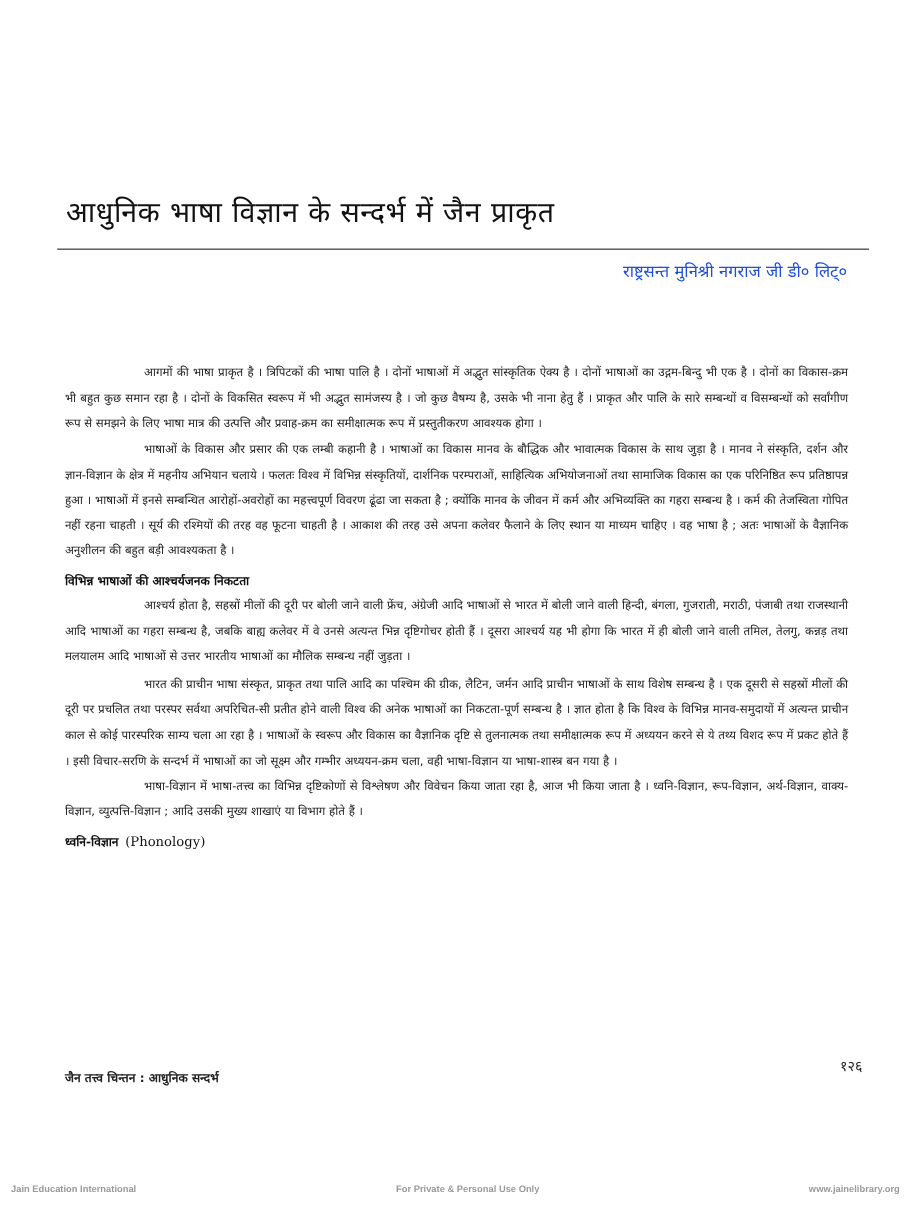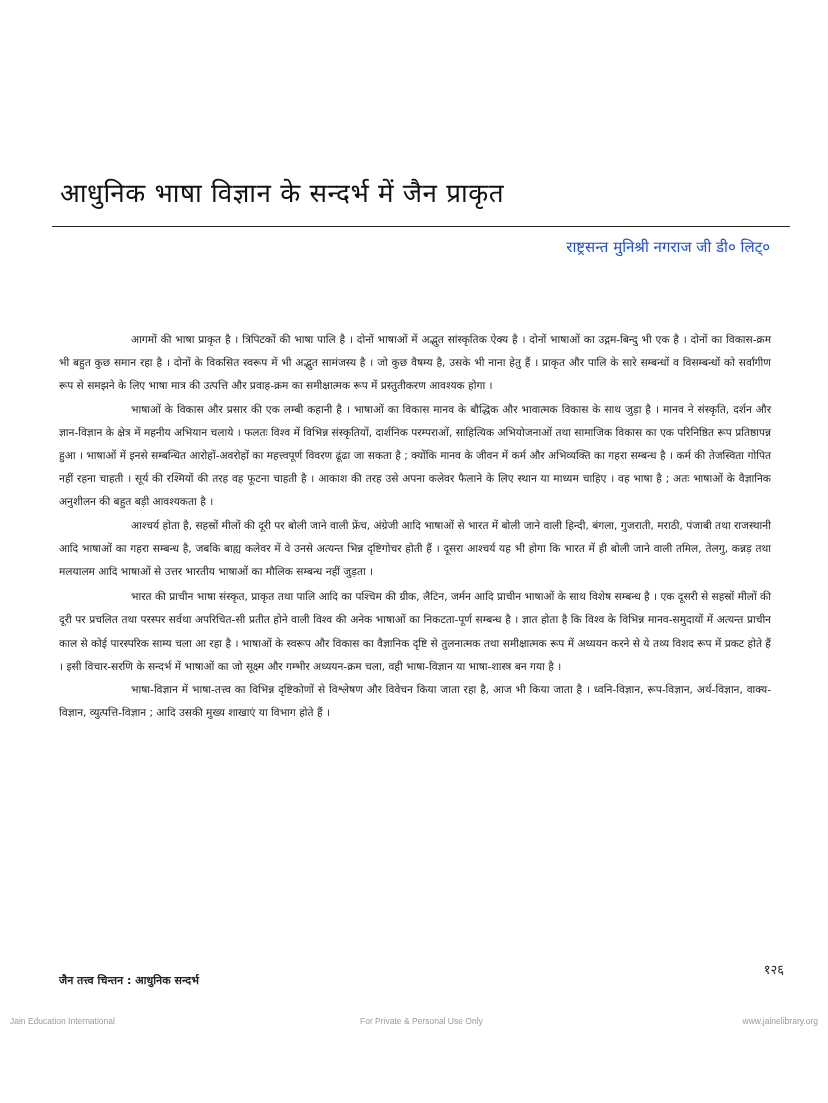--- a/index.html
+++ b/index.html
@@ -30,43 +30,46 @@
   }
   .body h3 .latin { font-weight: normal; font-family: "DejaVu Serif", serif; font-size: 12px; margin-left: 6px; }
   .body p.tight { margin-top: 2px; }
   .page-number {
     position: absolute; right: 44px; top: 960px; font-size: 13px; font-weight: normal; color: #222;
   }
   .running-footer {
     position: absolute; left: 59px; top: 972px; font-size: 11px; font-weight: bold; color: #222;
   }
   .footer {
-    position: absolute; top: 1016px; font-size: 8.5px; color: #9a9a9a;
+    position: absolute; top: 1076px; font-size: 8.5px; color: #9a9a9a;
     font-family: "Liberation Sans", sans-serif;
+    font-weight: bold;
   }
   .footer.left { left: 10px; }
   .footer.center { left: 360px; text-align: center; }
   .footer.right { right: 10px; }
 </style>
 </head>
 <body>
 
 <div class="title">आधुनिक भाषा विज्ञान के सन्दर्भ में जैन प्राकृत</div>
 <div class="rule"></div>
 <div class="author">राष्ट्रसन्त मुनिश्री नगराज जी डी० लिट्०</div>
 
 <div class="body">
   <p>आगमों की भाषा प्राकृत है । त्रिपिटकों की भाषा पालि है । दोनों भाषाओं में अद्भुत सांस्कृतिक ऐक्य है । दोनों भाषाओं का उद्गम-बिन्दु भी एक है । दोनों का विकास-क्रम भी बहुत कुछ समान रहा है । दोनों के विकसित स्वरूप में भी अद्भुत सामंजस्य है । जो कुछ वैषम्य है, उसके भी नाना हेतु हैं । प्राकृत और पालि के सारे सम्बन्धों व विसम्बन्धों को सर्वांगीण रूप से समझने के लिए भाषा मात्र की उत्पत्ति और प्रवाह-क्रम का समीक्षात्मक रूप में प्रस्तुतीकरण आवश्यक होगा ।</p>
   <p>भाषाओं के विकास और प्रसार की एक लम्बी कहानी है । भाषाओं का विकास मानव के बौद्धिक और भावात्मक विकास के साथ जुड़ा है । मानव ने संस्कृति, दर्शन और ज्ञान-विज्ञान के क्षेत्र में महनीय अभियान चलाये । फलतः विश्व में विभिन्न संस्कृतियों, दार्शनिक परम्पराओं, साहित्यिक अभियोजनाओं तथा सामाजिक विकास का एक परिनिष्ठित रूप प्रतिष्ठापन्न हुआ । भाषाओं में इनसे सम्बन्धित आरोहों-अवरोहों का महत्त्वपूर्ण विवरण ढूंढा जा सकता है ; क्योंकि मानव के जीवन में कर्म और अभिव्यक्ति का गहरा सम्बन्ध है । कर्म की तेजस्विता गोपित नहीं रहना चाहती । सूर्य की रश्मियों की तरह वह फूटना चाहती है । आकाश की तरह उसे अपना कलेवर फैलाने के लिए स्थान या माध्यम चाहिए । वह भाषा है ; अतः भाषाओं के वैज्ञानिक अनुशीलन की बहुत बड़ी आवश्यकता है ।</p>
 
+  <h3>विभिन्न भाषाओं की आश्चर्यजनक निकटता</h3>
   <p>आश्चर्य होता है, सहस्रों मीलों की दूरी पर बोली जाने वाली फ्रेंच, अंग्रेजी आदि भाषाओं से भारत में बोली जाने वाली हिन्दी, बंगला, गुजराती, मराठी, पंजाबी तथा राजस्थानी आदि भाषाओं का गहरा सम्बन्ध है, जबकि बाह्य कलेवर में वे उनसे अत्यन्त भिन्न दृष्टिगोचर होती हैं । दूसरा आश्चर्य यह भी होगा कि भारत में ही बोली जाने वाली तमिल, तेलगु, कन्नड़ तथा मलयालम आदि भाषाओं से उत्तर भारतीय भाषाओं का मौलिक सम्बन्ध नहीं जुड़ता ।</p>
   <p class="tight">भारत की प्राचीन भाषा संस्कृत, प्राकृत तथा पालि आदि का पश्चिम की ग्रीक, लैटिन, जर्मन आदि प्राचीन भाषाओं के साथ विशेष सम्बन्ध है । एक दूसरी से सहस्रों मीलों की दूरी पर प्रचलित तथा परस्पर सर्वथा अपरिचित-सी प्रतीत होने वाली विश्व की अनेक भाषाओं का निकटता-पूर्ण सम्बन्ध है । ज्ञात होता है कि विश्व के विभिन्न मानव-समुदायों में अत्यन्त प्राचीन काल से कोई पारस्परिक साम्य चला आ रहा है । भाषाओं के स्वरूप और विकास का वैज्ञानिक दृष्टि से तुलनात्मक तथा समीक्षात्मक रूप में अध्ययन करने से ये तथ्य विशद रूप में प्रकट होते हैं । इसी विचार-सरणि के सन्दर्भ में भाषाओं का जो सूक्ष्म और गम्भीर अध्ययन-क्रम चला, वही भाषा-विज्ञान या भाषा-शास्त्र बन गया है ।</p>
 
   <p>भाषा-विज्ञान में भाषा-तत्त्व का विभिन्न दृष्टिकोणों से विश्लेषण और विवेचन किया जाता रहा है, आज भी किया जाता है । ध्वनि-विज्ञान, रूप-विज्ञान, अर्थ-विज्ञान, वाक्य-विज्ञान, व्युत्पत्ति-विज्ञान ; आदि उसकी मुख्य शाखाएं या विभाग होते हैं ।</p>
 
+  <h3><span>ध्वनि-विज्ञान</span><span class="latin">(Phonology)</span></h3>
 </div>
 
 <div class="page-number">१२६</div>
 <div class="running-footer">जैन तत्त्व चिन्तन : आधुनिक सन्दर्भ</div>
 
 <div class="footer left">Jain Education International</div>
 <div class="footer center">For Private &amp; Personal Use Only</div>
 <div class="footer right">www.jainelibrary.org</div>
 
 </body></html>

